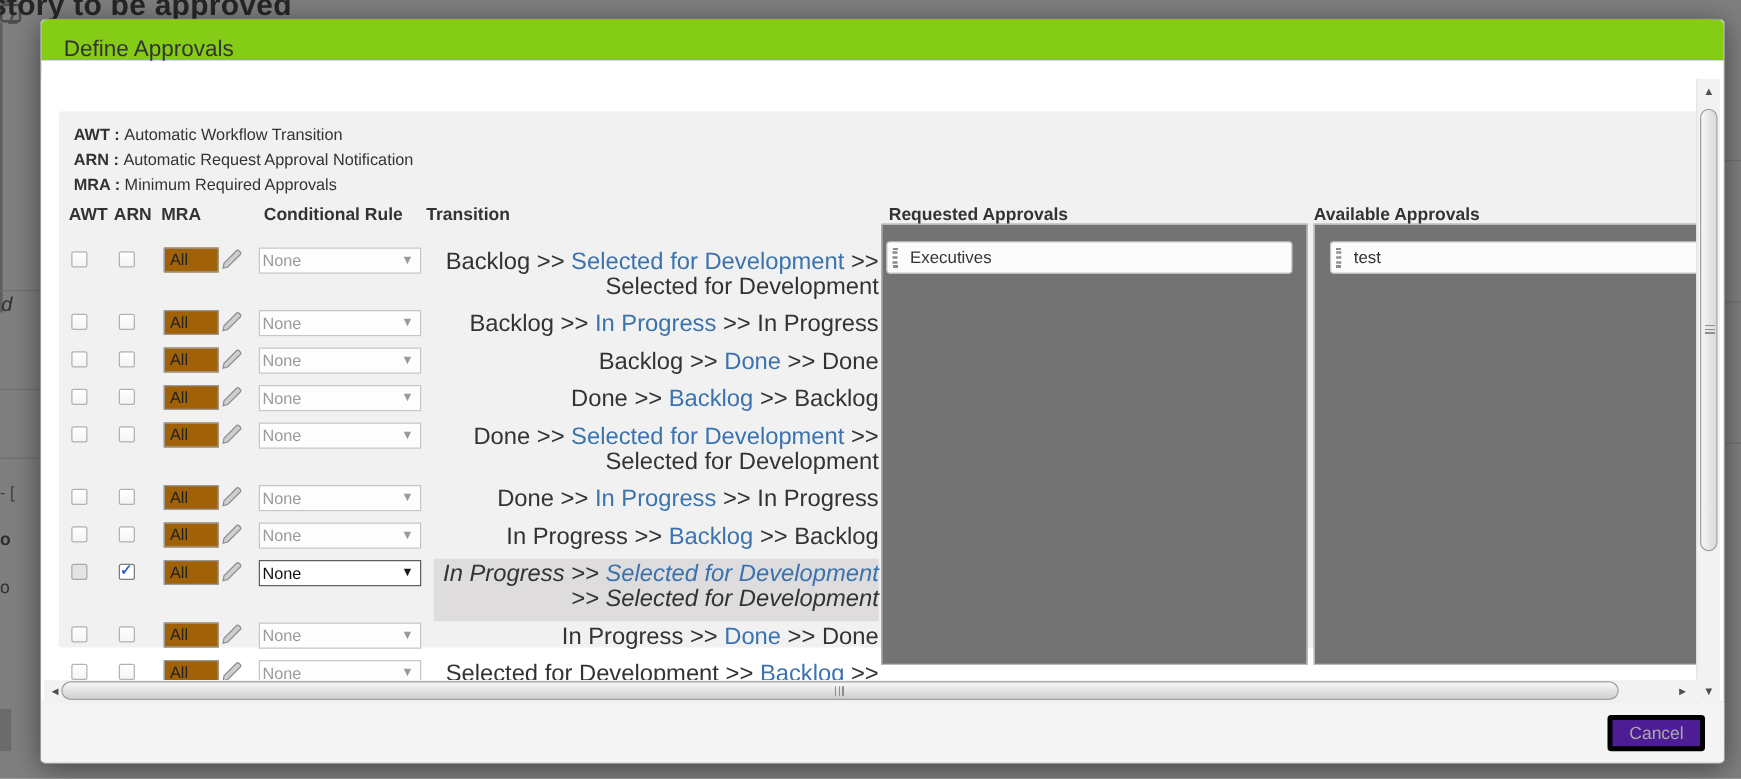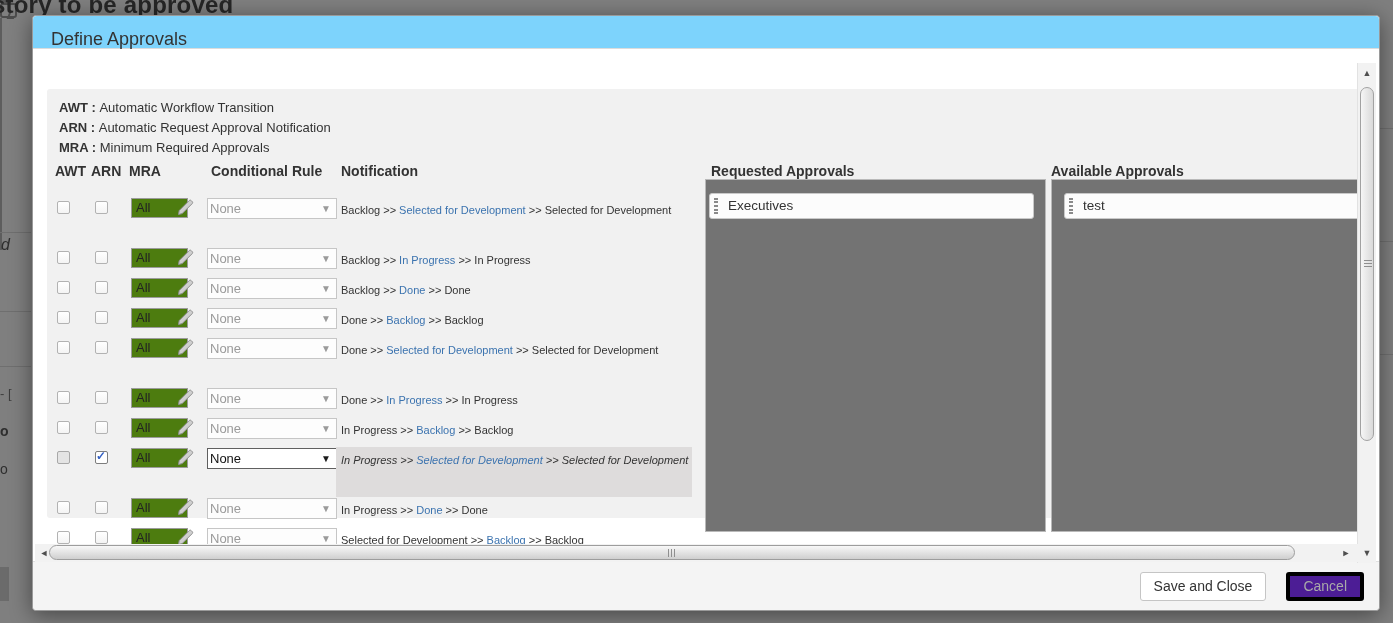--- a/index.html
+++ b/index.html
@@ -28,21 +28,21 @@
   #bg-block-bl { position:absolute; top:567px; left:0; width:9px; height:34px; background:#6b6b6b; z-index:1; }
 
   
   #dialog {
     position:absolute; left:32px; top:15px; width:1348px; height:596px;
     background:#fff; border-radius:4px; z-index:5;
     box-shadow:0 4px 22px rgba(0,0,0,.45);
     border:1px solid #9a9a9a;
   }
   #dialog-header {
-    height:33px; background:#7dd3fc; border-bottom:1px solid #dcdcdc;
+    height:33px; background:#84cc16; border-bottom:1px solid #dcdcdc;
     border-radius:4px 4px 0 0;
   }
   #dialog-title { font-size:18px; color:#333; line-height:46px; padding-left:18px; font-weight:normal; }
 
   #viewport {
     position:absolute; left:0; top:47px; width:1326px; height:500px;
     background:#fff; overflow:hidden;
   }
 
   
@@ -77,39 +77,39 @@
     border:1px solid #b2b2b2; border-radius:2px;
     background:linear-gradient(#ffffff,#f4f4f4);
   }
   .cbx.col-awt { left:10px; }
   .cbx.col-arn { left:48px; }
   .cbx.checked { border-color:#7d7d7d; background:#fff; }
   .cbx.checked:after { content:"✓"; position:absolute; left:0px; top:-3px; font-size:12px; font-weight:bold; color:#3360c4; }
   .cbx.dimmed { background:#e4e4e4; border-color:#a8a8a8; }
 
   .mra-input {
-    position:absolute; left:84px; top:1px; width:57px; height:20px;
-    border:1px solid #9b9b9b; background:#4d7c0f; font-size:13px; color:#222;
+    position:absolute; left:84px; top:1px; width:44px; height:20px;
+    border:1px solid #9b9b9b; background:#a16207; font-size:13px; color:#222;
     line-height:18px; padding-left:4px;
   }
 
   .pencil { position:absolute; left:130px; top:2px; width:19px; height:17px; }
 
   .rule-select {
     position:absolute; left:160px; top:1px; width:130px; height:21px;
     border:1px solid #c6c6c6; background:#fdfdfd; font-size:13px;
     color:#9a9a9a; line-height:19px; padding-left:2px;
   }
   .rule-select .caret { position:absolute; right:5px; top:0; font-size:10px; color:#9a9a9a; line-height:19px; }
   .trow.selected .rule-select { border-color:#5f5f5f; background:#fff; color:#111; }
   .trow.selected .rule-select .caret { color:#1a1a1a; }
 
   .trans-cell {
-    position:absolute; left:289px; top:0; width:356px; height:100%;
-    padding:3px 0 0 5px; font-size:11px; color:#333; line-height:20px;
+    position:absolute; left:300px; top:0; width:356px; height:100%;
+    padding:3px 0 0 5px; font-size:19px; color:#333; line-height:20px;text-align:right;
   }
   .trow.selected .trans-cell { background:#dedcdc;font-style:italic; }
   .trans-link { color:#3b73af; cursor:pointer; }
 
   
   .approval-panel {
     position:absolute; top:90px; height:353px; background:#737373;
     border:1px solid #b9b9b9;
   }
   #requested-panel { left:658px; width:341px; }
@@ -206,21 +206,21 @@
       <div id="legend">
           <div class="legend-line"><b>AWT : </b><span>Automatic Workflow Transition</span></div>
           <div class="legend-line"><b>ARN : </b><span>Automatic Request Approval Notification</span></div>
           <div class="legend-line"><b>MRA : </b><span>Minimum Required Approvals</span></div>
         </div>
 
       <div class="col-header" id="h-awt">AWT</div>
       <div class="col-header" id="h-arn">ARN</div>
       <div class="col-header" id="h-mra">MRA</div>
       <div class="col-header" id="h-rule">Conditional Rule</div>
-      <div class="col-header" id="h-trans">Notification</div>
+      <div class="col-header" id="h-trans">Transition</div>
       <div class="col-header" id="h-req">Requested Approvals</div>
       <div class="col-header" id="h-avl">Available Approvals</div>
 
       <div id="table-body">
   <div class="trow h50">
     <span class="cbx col-awt"></span>
     <span class="cbx col-arn"></span>
     <div class="mra-input">All</div>
     <span class="pencil">
       <svg width="19" height="17" viewBox="0 0 19 17">
@@ -464,16 +464,15 @@
 
   <div id="h-scrollbar">
     <div class="sb-arrow" id="h-left">◄</div>
     <div id="h-thumb">
         <div class="h-grip"></div>
       </div>
     <div class="sb-arrow" id="h-right">►</div>
   </div>
 
   <div id="dialog-footer">
-    <button class="btn" id="save-btn">Save and Close</button>
     <button class="btn" id="cancel-btn">Cancel</button>
   </div>
 </div>
 
 </body></html>

